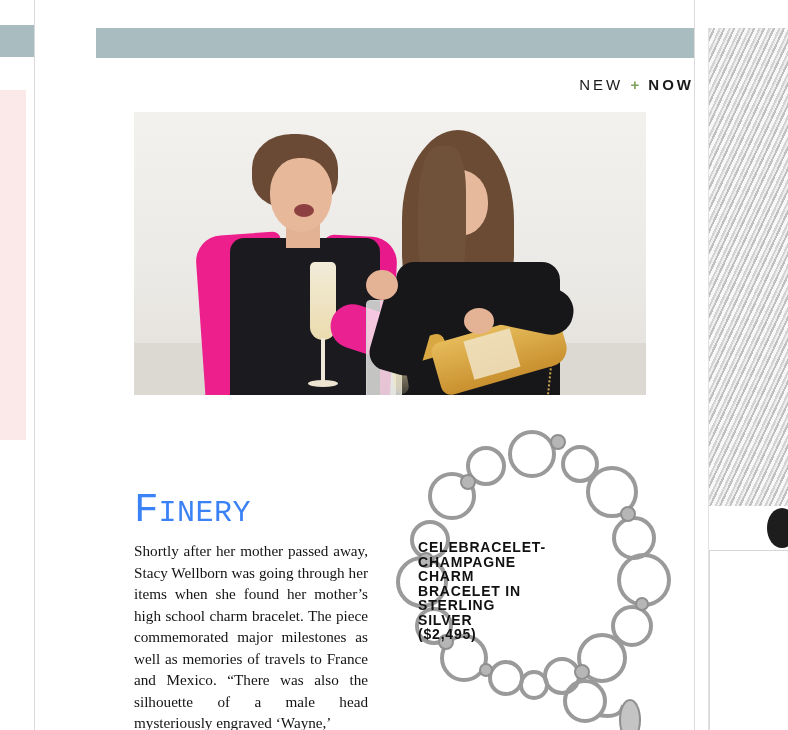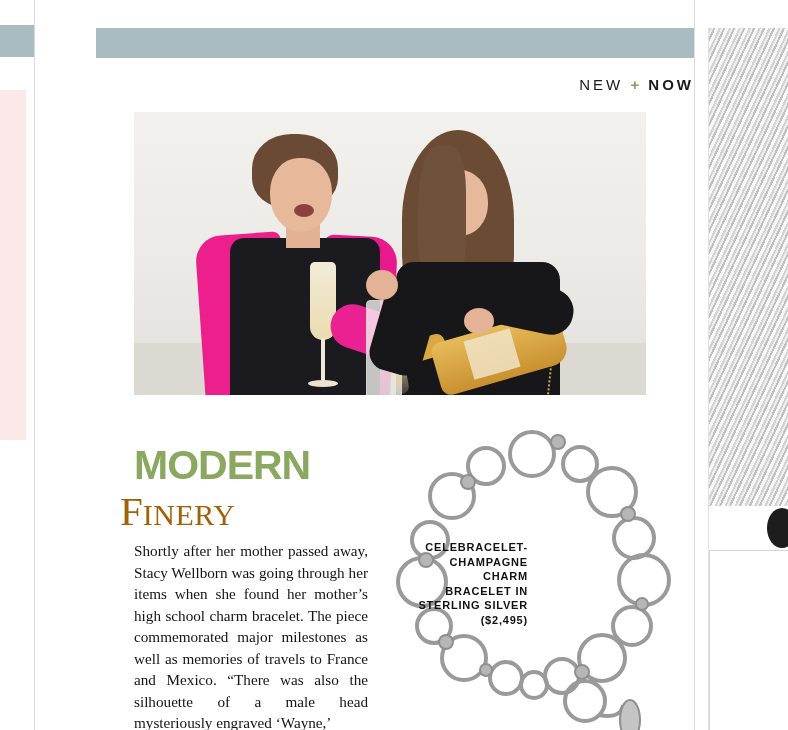--- a/index.html
+++ b/index.html
@@ -385,24 +385,24 @@
     left: 38px;
     top: 442px;
     font-family: "Liberation Sans", sans-serif;
     font-weight: 700;
     font-size: 41px;
     letter-spacing: -1px;
     color: #8aa85f;
   }
   .headline-finery {
     position: absolute;
-    left: 24px;
+    left: 38px;
     top: 487px;
-    font-family: Liberation Serif, serif;
-    color: #a16207;
+    font-family: Liberation Mono, monospace;
+    color: #3b82f6;
   }
   .headline-finery .cap {
     font-size: 41px;
   }
   .headline-finery .rest {
     font-size: 30px;
     letter-spacing: .5px;
   }
 
   
@@ -425,22 +425,22 @@
     left: 270px;
     top: 430px;
     width: 330px;
     height: 300px;
   }
   .product-caption {
     position: absolute;
     left: 322px;
     top: 540px;
     width: 110px;
-    text-align: right;
-    font-size: 11px;
+    text-align: left;
+    font-size: 14px;
     font-weight: 700;
     letter-spacing: .8px;
     line-height: 14.5px;
     color: #111;
   }
 
   
   .right-page {
     position: absolute;
     left: 708px;
@@ -545,21 +545,20 @@
       <div class="bottle"></div>
       <div class="bottle-label"></div>
 
       <div class="w2-arm"></div>
       <div class="w2-hand"></div>
       <div class="w2-arm2"></div>
       <div class="w2-hand2"></div>
     </div>
 
 
-    <div class="headline-modern">MODERN</div>
     <div class="headline-finery">
       <span class="cap">F</span><span class="rest">INERY</span>
     </div>
 
     <div class="body-copy">Shortly after her mother passed away, Stacy Wellborn was going through her items when she found her mother’s high school charm bracelet. The piece commemorated major milestones as well as memories of travels to France and Mexico. “There was also the silhouette of a male head mysteriously engraved ‘Wayne,’</div>
 
     <div class="product">
       <svg width="330" height="300" viewBox="0 0 330 300">
         <g fill="none" stroke="#9a9a9a" stroke-width="4">
           <circle cx="166" cy="24" r="22"></circle>

